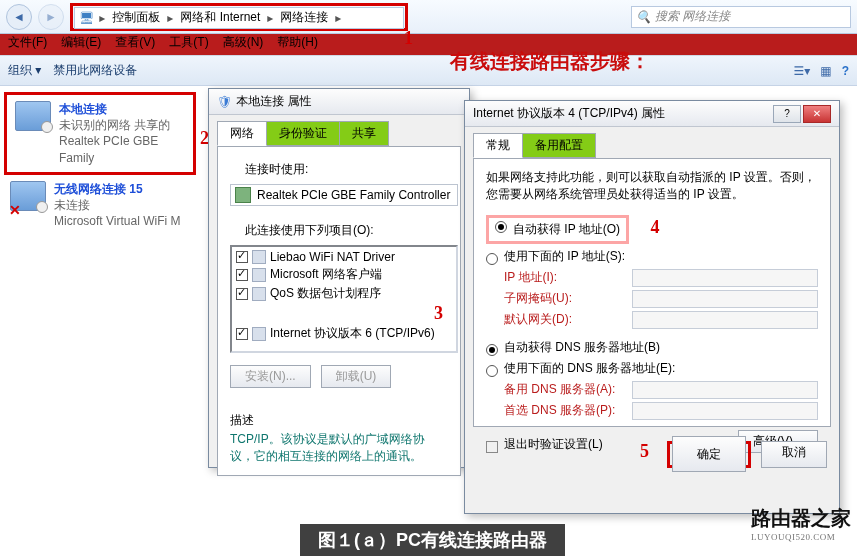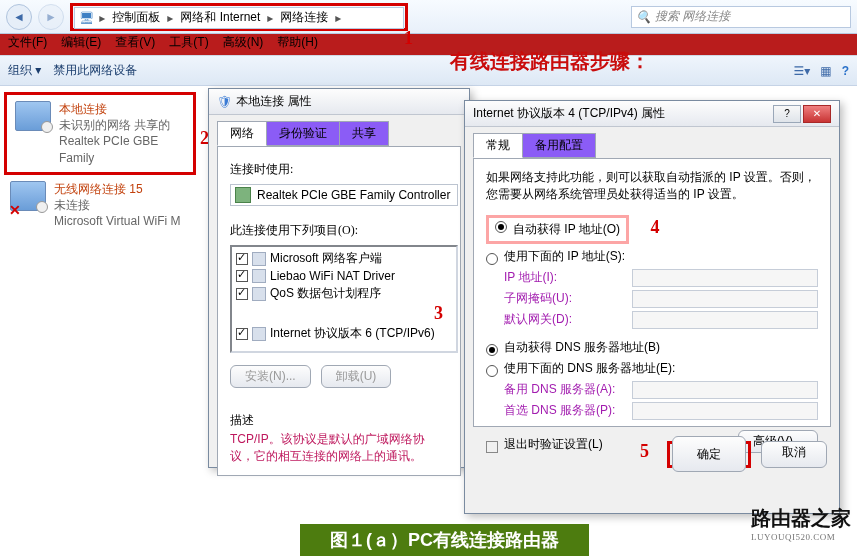--- a/index.html
+++ b/index.html
@@ -15,58 +15,58 @@
 .toolbar-row { height: 30px; background: linear-gradient(#eff5fc,#dde8f5); border-bottom:1px solid #c5d3e6; display:flex; align-items:center; padding: 0 8px; gap:12px; }
 .tb-item { color:#1a3d6d; }
 .right-icons { margin-left:auto; display:flex; gap:10px; color:#3e6aa8; }
 .content-area { display:flex; }
 .sidebar { width: 200px; padding: 6px 4px; }
 .conn-item { display:flex; gap:8px; padding:4px 6px; align-items:flex-start; }
 .conn-icon { width:36px; height:30px; background:linear-gradient(#9fc6f0,#6a9dd8); border:1px solid #6a8bb8; border-radius:2px; flex-shrink:0; position:relative; }
 .conn-icon::after { content:""; position:absolute; bottom:-3px; right:-3px; width:10px; height:10px; border-radius:50%; background:#f0f0f0; border:1px solid #999; }
 .conn-icon.err::before { content:"✕"; position:absolute; bottom:-8px; left:-2px; color:#d40000; font-weight:bold; font-size:14px; }
 .conn-text { line-height:1.35; }
-.conn-name { color:#c2410c; }
+.conn-name { color:#1d4ed8;font-weight:bold; }
 .conn-status { color:#666; }
 .conn-desc { color:#666; }
 .hl-red { border:3px solid #d40000; padding:2px; margin-bottom:2px;}
 .red-marker { position:absolute; color:#d40000; font-weight:bold; font-size:18px; font-family: SimSun, serif;}
 .dialog { position:absolute; background:#f0f0f0; border:1px solid #7a8ba0; box-shadow: 3px 3px 8px rgba(0,0,0,0.25); }
 .dlg-title { background: linear-gradient(#fdfdfd,#e6e9ef); height:26px; display:flex; align-items:center; padding: 0 8px; font-size:12px; border-bottom:1px solid #c0c6d0;}
 .dlg-close { margin-left:auto; display:flex; gap:2px; }
 .win-btn { width:28px; height:18px; border:1px solid #9aa7b8; background:linear-gradient(#f8f8f8,#dfe4ea); display:flex; align-items:center; justify-content:center; font-size:10px; font-family: Arial;}
 .win-btn.close { background:linear-gradient(#f08080,#c83434); color:#fff; border-color:#a82828;}
 .tabstrip { display:flex; padding: 6px 8px 0 8px; gap:0; }
-.tab { padding: 3px 12px; border:1px solid #a0a8b4; background:#8b5cf6; margin-right:-1px; position:relative; }
+.tab { padding: 3px 12px; border:1px solid #a0a8b4; background:#84cc16; margin-right:-1px; position:relative; }
 .tab.active { background:#fff; border-bottom:1px solid #fff; z-index:2;}
 .tabpanel { border:1px solid #a0a8b4; margin:0 8px 8px 8px; background:#fff; padding:10px 12px; }
-.sec-label { margin: 4px 0 6px 0; font-family: Liberation Serif, serif; }
+.sec-label { margin: 4px 0 6px 15px; }
 .combo { display:flex; align-items:center; gap:6px; border:1px solid #bcc4d0; background:#fff; padding:2px 4px; width: 228px;}
 .combo-icon { width:16px;height:16px;background:#7db37d;border:1px solid #4a824a;}
 .list-box { border:2px inset #d0d6e0; background:#fff; height:108px; overflow:hidden; margin-top:4px; width: 228px; padding:2px 2px;}
 .li { display:flex; align-items:center; gap:4px; padding:1px 2px; font-family: SimSun, Arial; white-space:nowrap;}
 .chk { width:12px;height:12px;border:1px solid #555;background:#fff;position:relative;flex-shrink:0;}
 .chk::after{content:"✓";position:absolute;top:-3px;left:0;font-size:11px;color:#000;}
 .li-icon { width:14px;height:14px;background:#d8e0ec;border:1px solid #a0acc0;flex-shrink:0;}
 .btn-row { display:flex; gap:10px; margin-top: 12px; }
-.btn { border:1px solid #a0a8b4; background:linear-gradient(#fdfdfd,#e6e9ef); padding:2px 14px; border-radius:6px; }
+.btn { border:1px solid #a0a8b4; background:linear-gradient(#fdfdfd,#e6e9ef); padding:2px 14px; border-radius:0; }
 .btn.disabled { color:#999; }
 .desc { margin-top: 24px; }
-.desc-box { color:#be185d; line-height:1.4; margin-top:2px;}
+.desc-box { color:#0f766e; line-height:1.4; margin-top:2px;}
 .radio-row { display:flex; align-items:flex-end; gap:6px; margin:4px 0;}
 .radio { width:12px;height:12px;border:1px solid #555;border-radius:50%;position:relative;}
 .radio.on::after{content:"";width:6px;height:6px;background:#000;border-radius:50%;position:absolute;top:2px;left:2px;}
 .field-row { display:flex; align-items:center; margin:3px 0 3px 18px; gap:8px;}
-.field-label { color:#a21caf; width:120px;}
+.field-label { color:#b91c1c; width:120px;}
 .ip-input { border:1px solid #c6cdd8; background:#f6f6f6; height:18px; flex:1;}
 .hl-red2 { border:3px solid #fca5a5; display:inline-flex; padding:3px 6px;}
 .btn-bar { display:flex; justify-content:flex-end; gap:10px; padding: 6px 12px 10px 12px;}
 .ok-wrap { border:3px solid #d40000; padding:2px;}
 .banner-top {position:absolute; top:48px; left:450px; color:#c90c0c; font-weight:bold; font-size:20px; font-family:"Microsoft YaHei";}
-.caption { position:absolute; bottom:4px; left:300px; background:#4d7c0f; color:#fff; padding:4px 30px; font-size:18px; font-weight:bold;}
+.caption { position:absolute; bottom:4px; left:300px; background:#404040; color:#fff; padding:4px 18px; font-size:18px; font-weight:bold;}
 .watermark { position:absolute; bottom:18px; right:6px; font-family:"Microsoft YaHei"; color:#111; font-weight:bold; font-size:20px;}
 .watermark small{display:block;font-size:9px;color:#777;font-weight:normal;letter-spacing:0.5px;}
 </style>
 </head>
 <body>
 
 <div class="nav-row">
   <div class="nav-btn">◄</div>
   <div class="nav-btn" style="opacity:.5">►</div>
   <div class="breadcrumb-wrap">
@@ -147,26 +147,26 @@
     <div class="sec-label">连接时使用:</div>
     <div class="combo">
       <span class="combo-icon"></span>
       <span>Realtek PCIe GBE Family Controller</span>
     </div>
     <div class="sec-label" style="margin-top:16px">此连接使用下列项目(O):</div>
     <div class="list-box">
       <div class="li">
           <span class="chk"></span>
           <span class="li-icon"></span>
+          <span>Liebao WiFi NAT Driver</span>
+        </div>
+      <div class="li">
+          <span class="chk"></span>
+          <span class="li-icon"></span>
           <span>Microsoft 网络客户端</span>
-        </div>
-      <div class="li">
-          <span class="chk"></span>
-          <span class="li-icon"></span>
-          <span>Liebao WiFi NAT Driver</span>
         </div>
       <div class="li">
           <span class="chk"></span>
           <span class="li-icon"></span>
           <span>QoS 数据包计划程序</span>
         </div>
       <div class="red-marker" style="position:relative;display:inline;top:0;left:200px">3</div>
       <div class="li">
           <span class="chk"></span>
           <span class="li-icon"></span>

